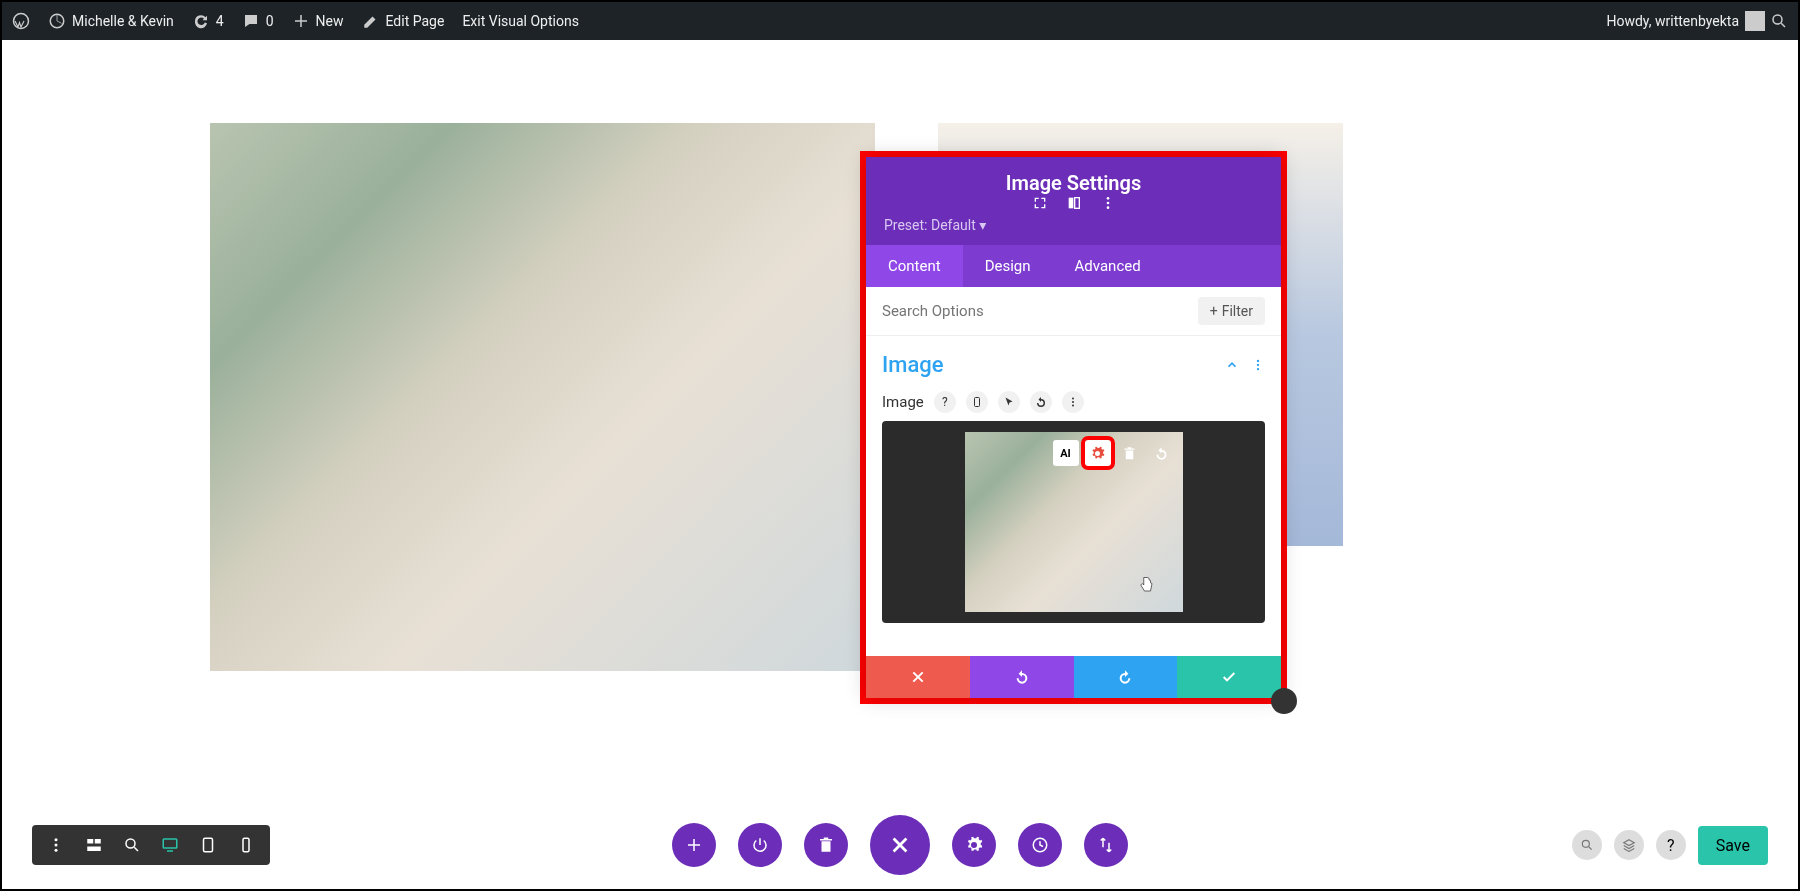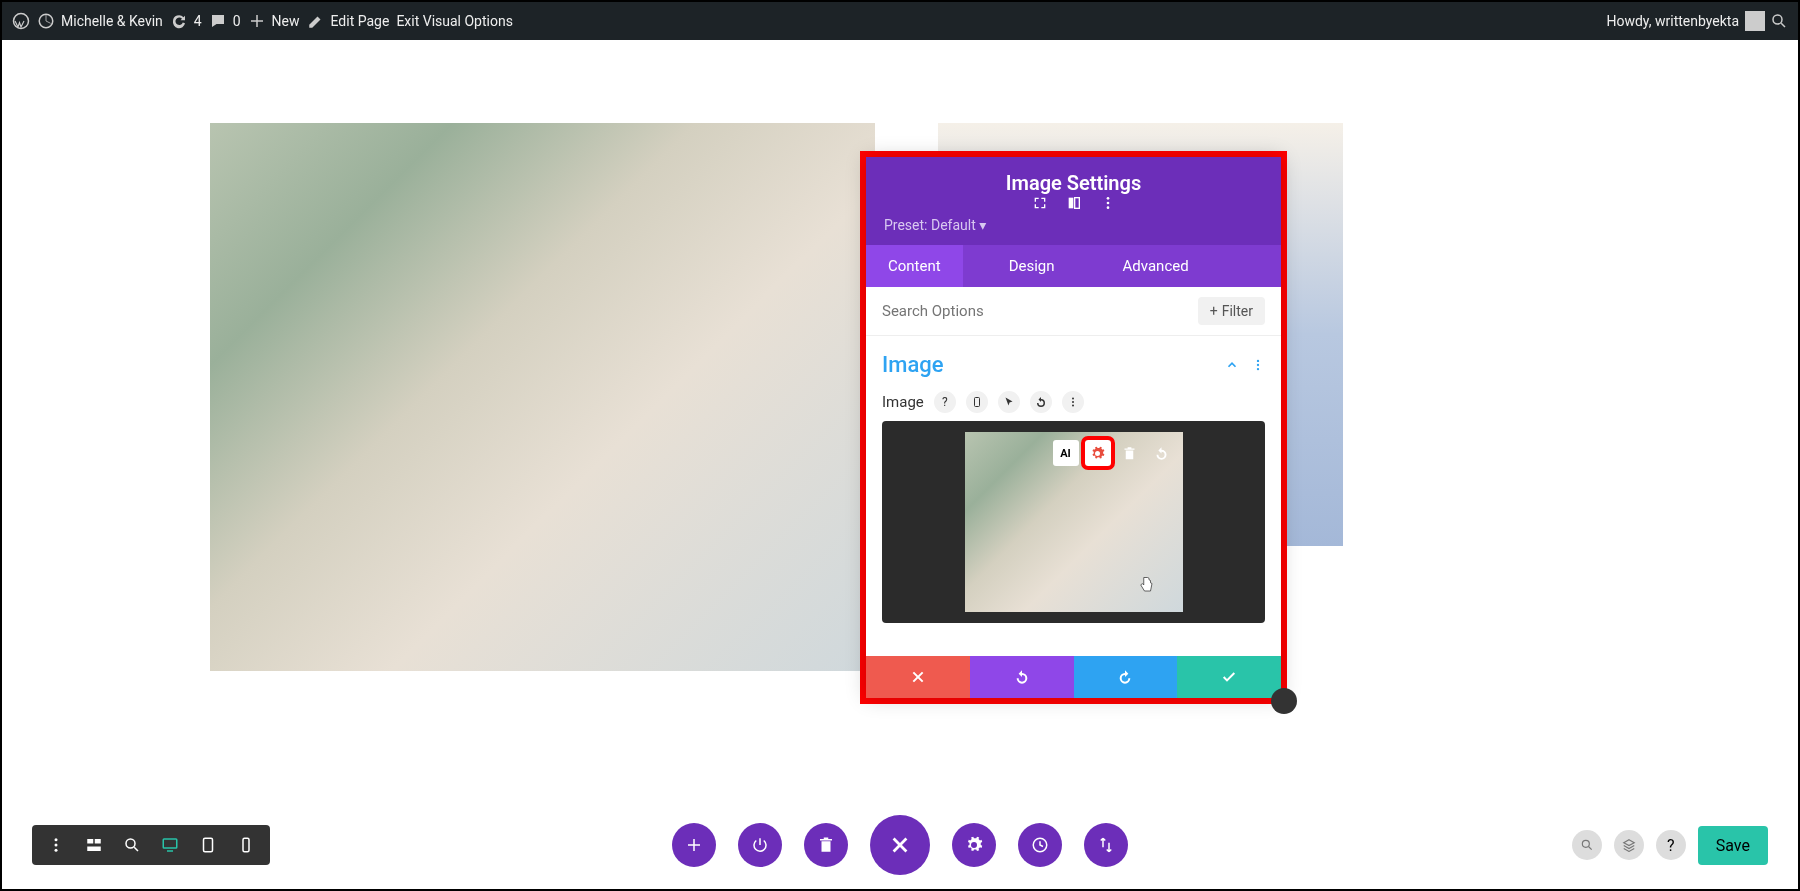--- a/index.html
+++ b/index.html
@@ -1,40 +1,40 @@
 <!DOCTYPE html>
 <html><head>
 <meta charset="utf-8">
 <style>
 * { margin: 0; padding: 0; box-sizing: border-box; font-family: -apple-system, BlinkMacSystemFont, "Segoe UI", Roboto, sans-serif; }
 body { background: #fff; width: 1800px; height: 891px; position: relative; overflow: hidden; border: 2px solid #000; }
 
 
 .admin-bar { height: 38px; background: #1d2327; color: #ccc; display: flex; align-items: center; padding: 0 10px; font-size: 14px; justify-content: space-between; }
-.admin-left { display: flex; align-items: center; gap: 7px; }
+.admin-left { display: flex; align-items: center; gap: 18px; }
 .admin-item { display: flex; align-items: center; gap: 6px; cursor: pointer; color: #eee; }
 .admin-item svg { width: 18px; height: 18px; fill: #ccc; }
 .admin-right { display: flex; align-items: center; gap: 5px; }
 .avatar-sq { width: 20px; height: 20px; background: #ccc; }
 
 
 .page-wrap { position: relative; width: 100%; height: calc(100% - 38px); }
 .main-img { position: absolute; left: 208px; top: 83px; width: 665px; height: 548px; background: linear-gradient(135deg,#b8c4b0 0%,#9ab09a 20%,#d4d0c0 40%,#e8e0d5 60%,#cfd8dc 100%); }
 .side-img { position: absolute; left: 936px; top: 83px; width: 405px; height: 423px; background: linear-gradient(180deg,#f5f0e8 0%,#b8c8e0 50%,#a4b8d8 100%); }
 
 
 .modal-border { position: absolute; left: 858px; top: 111px; width: 427px; height: 553px; border: 6px solid #ff0000; z-index: 10; }
 .modal { width: 100%; height: 100%; background: #fff; display: flex; flex-direction: column; box-shadow: 0 0 20px rgba(0,0,0,.2); }
 .modal-header { background: #6c2eb9; color: #fff; padding: 14px 18px 12px; }
 .modal-title-row { display: flex; justify-content: space-between; align-items: center; flex-direction: column; }
 .modal-title { font-size: 20px; font-weight: 600; }
 .modal-icons { display: flex; gap: 18px; }
 .modal-icons svg { width: 16px; height: 16px; fill: #fff; cursor: pointer; }
 .modal-preset { font-size: 14px; color: #d8c8f0; margin-top: 6px; }
-.modal-tabs { display: flex; background: #7e3bd0; gap: 24px; }
+.modal-tabs { display: flex; background: #7e3bd0; }
 .modal-tab { padding: 12px 22px; color: #fff; font-size: 15px; cursor: pointer; }
 .modal-tab.active { background: #8f47e8; }
 .modal-search { display: flex; align-items: center; justify-content: space-between; padding: 10px 16px; border-bottom: 1px solid #eee; gap: 20px; }
 .modal-search input { border: none; outline: none; font-size: 15px; color: #888; background: transparent; flex: 1; }
 .filter-btn { background: #f1f1f1; border: none; padding: 6px 12px; border-radius: 4px; font-size: 14px; color: #555; cursor: pointer; display: flex; gap: 4px; align-items: center; }
 .modal-body { flex: 1; padding: 16px; overflow: auto; }
 .toggle-header { display: flex; justify-content: space-between; align-items: center; margin-bottom: 14px; }
 .toggle-title { color: #2ea3f2; font-size: 22px; font-weight: 500; }
 .toggle-icons { display: flex; gap: 12px; align-items: center; }
 .toggle-icons svg { width: 14px; height: 14px; fill: #2ea3f2; cursor: pointer; }

